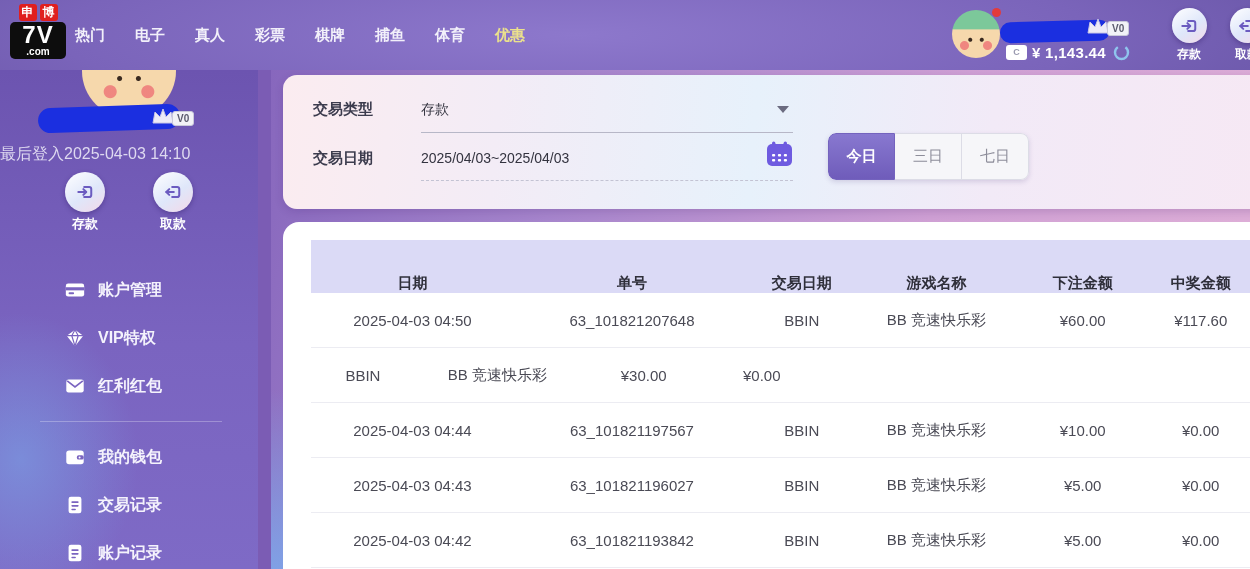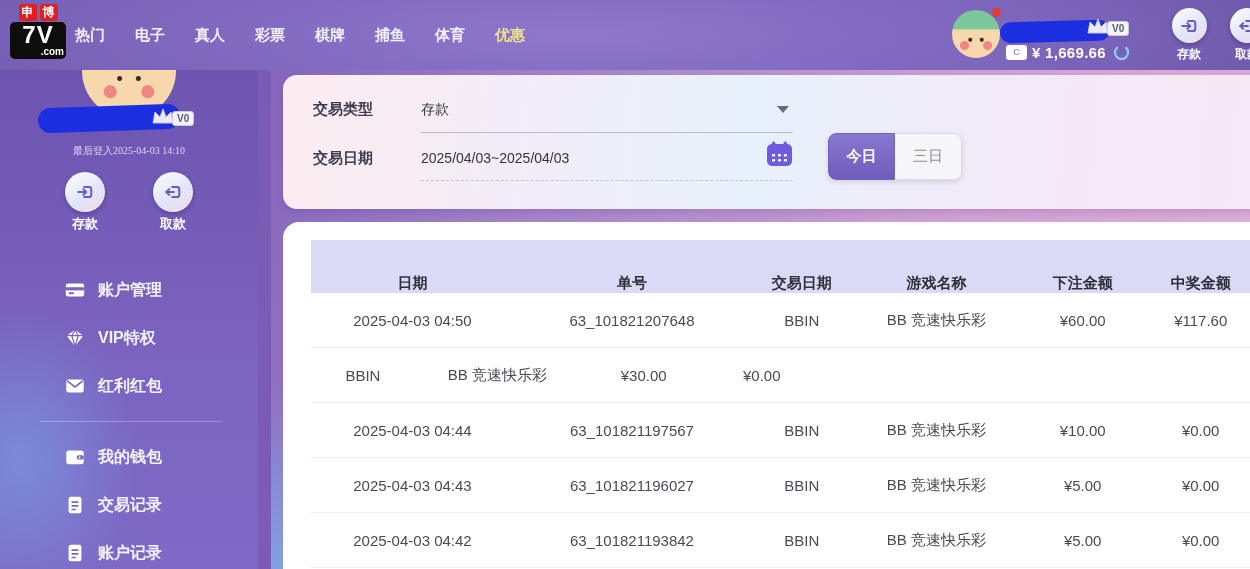--- a/index.html
+++ b/index.html
@@ -8,21 +8,21 @@
 
   
   .header { position:absolute; top:0; left:0; width:1250px; height:70px; z-index:30;
     background: radial-gradient(75% 220% at 46% 50%, #8d78cc 0%, #7a64ba 55%, #62509f 100%); }
   .logo { position:absolute; left:10px; top:4px; width:56px; text-align:center; }
   .logo-badges { display:flex; justify-content:center; gap:3px; }
   .logo-badge { width:18px; height:17px; background:#e01f1f; border-radius:3px; color:#fff;
     font-size:12px; font-weight:700; line-height:17px; }
   .logo-block { margin-top:1px; background:#0d0d0d; border-radius:5px; padding:1px 2px 2px; }
   .logo-main { color:#fff; font-size:24px; font-weight:900; line-height:24px; letter-spacing:1px; }
-  .logo-sub  { color:#fff; font-size:10px; font-weight:700; line-height:10px;text-align:right; }
+  .logo-sub  { color:#fff; font-size:10px; font-weight:700; line-height:10px; }
 
   .main-nav { position:absolute; left:68px; top:0; height:70px; display:flex; align-items:center; }
   .nav-item { width:44px; margin-right:16px; text-align:center; color:#f2f0fa; font-size:15px;
     font-weight:700; cursor:pointer; text-decoration:none; }
   .nav-item.active { color:#ece28c; }
 
   .user-cluster { position:absolute; left:948px; top:6px; width:190px; height:60px; }
   .avatar { position:absolute; left:4px; top:4px; width:48px; height:48px; border-radius:50%;
     background:
       radial-gradient(circle at 38% 62%, #3a2a20 1.5px, transparent 2.5px),
@@ -56,22 +56,22 @@
       linear-gradient(180deg,#6c54b0 0%,#7a64c0 55%,#7e6ac6 100%); }
   .side-avatar { position:absolute; left:82px; top:-46px; width:94px; height:94px; border-radius:50%;
     background:
       radial-gradient(circle at 40% 58%, #3a2a20 2px, transparent 3px),
       radial-gradient(circle at 60% 58%, #3a2a20 2px, transparent 3px),
       radial-gradient(circle at 30% 72%, rgba(238,120,120,.85) 6px, transparent 7px),
       radial-gradient(circle at 70% 72%, rgba(238,120,120,.85) 6px, transparent 7px),
       linear-gradient(180deg,#7cc89a 0%,#7cc89a 40%,#f6d8ac 41%); }
   .sidebar .scribble { left:38px; top:36px; width:142px; height:25px; transform:rotate(-2deg); }
   .side-crown { position:absolute; left:150px; top:36px; display:flex; align-items:flex-end; }
-  .last-login { position:absolute; left:0; top:74px; width:100%; text-align:center;
-    color:#ded9f0; font-size:10px;font-family:Liberation Serif, serif; }
+  .last-login { position:absolute; left:0; top:74px; width:100%; 
+    color:#ded9f0; font-size:16px; }
   .side-actions { position:absolute; left:0; top:102px; width:100%; display:flex; justify-content:center; gap:26px; }
   .side-action { width:62px; text-align:center; cursor:pointer; }
   .side-action .action-circle { width:40px; height:40px; }
   .side-action .label { font-size:13px; }
 
   .side-menu { position:absolute; left:0; top:196px; width:100%; list-style:none; }
   .menu-item { height:48px; display:flex; align-items:center; padding-left:63px; cursor:pointer; }
   .menu-item .mi-icon { width:24px; height:24px; margin-right:11px; display:flex; align-items:center; justify-content:center; }
   .menu-item .mi-label { color:#f4f2fc; font-size:16px; font-weight:700; }
   .menu-divider { height:1px; background:rgba(255,255,255,.28); margin:11px 36px 11px 40px; }
@@ -146,21 +146,21 @@
     <div class="crown-wrap">
       <span class="crown-svg">
           <svg width="26" height="20" viewBox="0 0 26 20">
             <path d="M3 17 5 6l5 5 3-8 3 8 5-5 2 11Z" fill="#eceaf8" stroke="#c9c6e4" stroke-width="1"></path>
           </svg>
         </span>
       <span class="vip-badge">V0</span>
     </div>
     <div class="balance-row">
       <span class="wallet-chip">C</span>
-      <span class="balance-text">¥ 1,669.66</span>
+      <span class="balance-text">¥ 1,143.44</span>
       <span class="refresh-icon">
         <svg width="17" height="17" viewBox="0 0 17 17">
           <circle cx="8.5" cy="8.5" r="6.5" fill="none" stroke="#8fc5ee" stroke-width="2.4" stroke-dasharray="26 8"></circle>
         </svg>
       </span>
     </div>
   </div>
 
   <div class="header-actions">
       <div class="h-action">
@@ -308,20 +308,21 @@
             <rect x="11.9" y="18" width="3.2" height="2.4" rx="1"></rect>
             <rect x="17.8" y="18" width="3.2" height="2.4" rx="1"></rect>
         </g>
       </svg>
     </div>
     <div class="line-dashed"></div>
 
     <div class="range-group">
         <span class="range-btn active">今日</span>
         <span class="range-btn">三日</span>
+        <span class="range-btn">七日</span>
       </div>
   </div>
 
   <div class="table-panel">
     <div class="thead">
         <div class="th c0">日期</div>
         <div class="th c1">单号</div>
         <div class="th c2">交易日期</div>
         <div class="th c3">游戏名称</div>
         <div class="th c4">下注金额</div>

